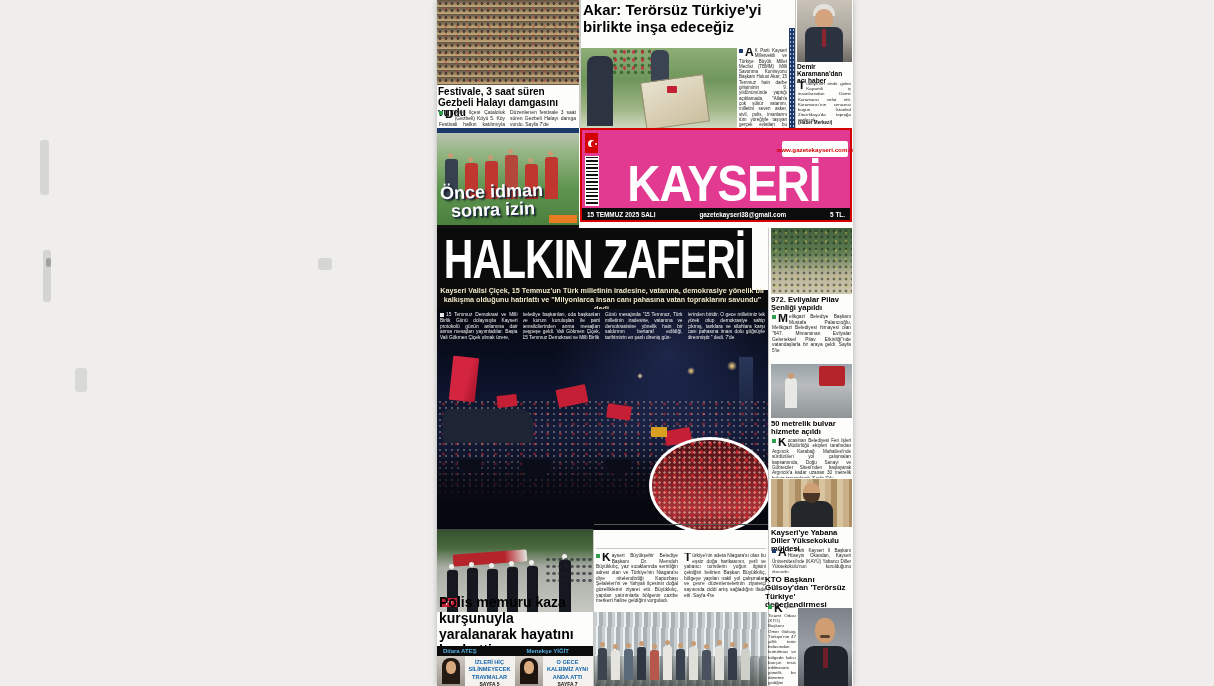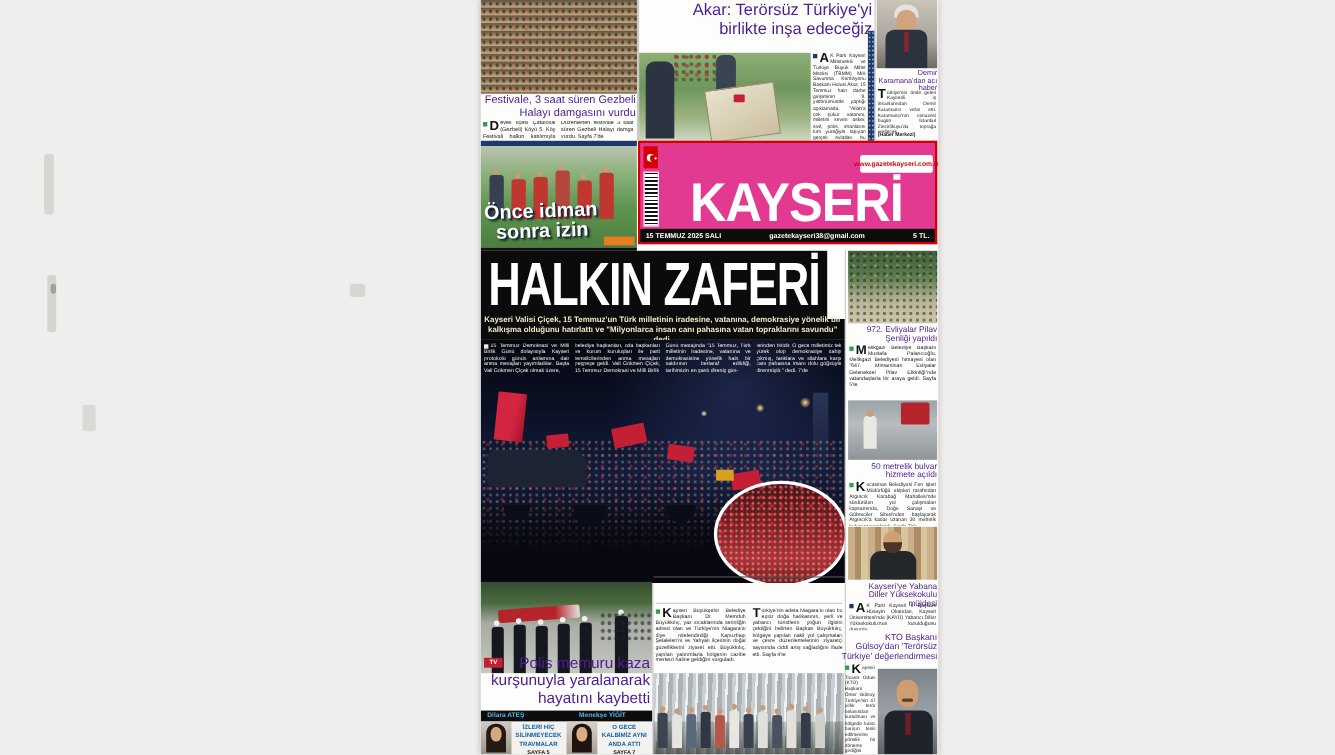--- a/index.html
+++ b/index.html
@@ -3,21 +3,21 @@
 <meta charset="utf-8">
 <style>
   html,body{margin:0;padding:0;}
   body{width:1214px;height:686px;background:#efeeec;position:relative;overflow:hidden;
        font-family:"Liberation Sans",sans-serif;}
   .abs{position:absolute;}
   #paper{position:absolute;left:437px;top:0;width:416px;height:686px;background:#fdfdfc;
          box-shadow:0 0 6px rgba(0,0,0,.25);overflow:hidden;}
   .vline{position:absolute;width:1px;background:#c9c9c6;}
   .hline{position:absolute;height:1px;background:#c9c9c6;}
-  .head-blue{color:#4c1d95;font-weight:normal;text-align:right;line-height:1.05;}
+  .head-blue{color:#000000;font-weight:bold;text-align:left;line-height:1.05;}
   .tiny{font-size:5px;line-height:1.18;color:#222;text-align:justify;}
   .tiny-w{font-size:4.8px;line-height:1.2;color:#f3f3f0;text-align:justify;}
   .dc::first-letter{float:left;font-size:12px;font-weight:bold;line-height:9px;margin:0 1px 0 0;color:#111;}
   .gb::before{content:'';float:left;width:4px;height:4px;background:#2f9e4f;margin:1px 2px 0 0;}
   .nb::before{content:'';float:left;width:4px;height:4px;background:#1b3a6b;margin:1px 2px 0 0;}
   .wb::before{content:'';float:left;width:4px;height:4px;background:#e9e9e9;margin:1px 2px 0 0;}
   .photo{position:absolute;overflow:hidden;}
   .dots-dark{background-image:radial-gradient(circle,rgba(15,15,25,.55) 1.2px,transparent 1.8px),
              radial-gradient(circle,rgba(190,60,50,.45) 1px,transparent 1.5px);
              background-size:6px 7px,11px 9px;background-position:0 0,3px 4px;}

